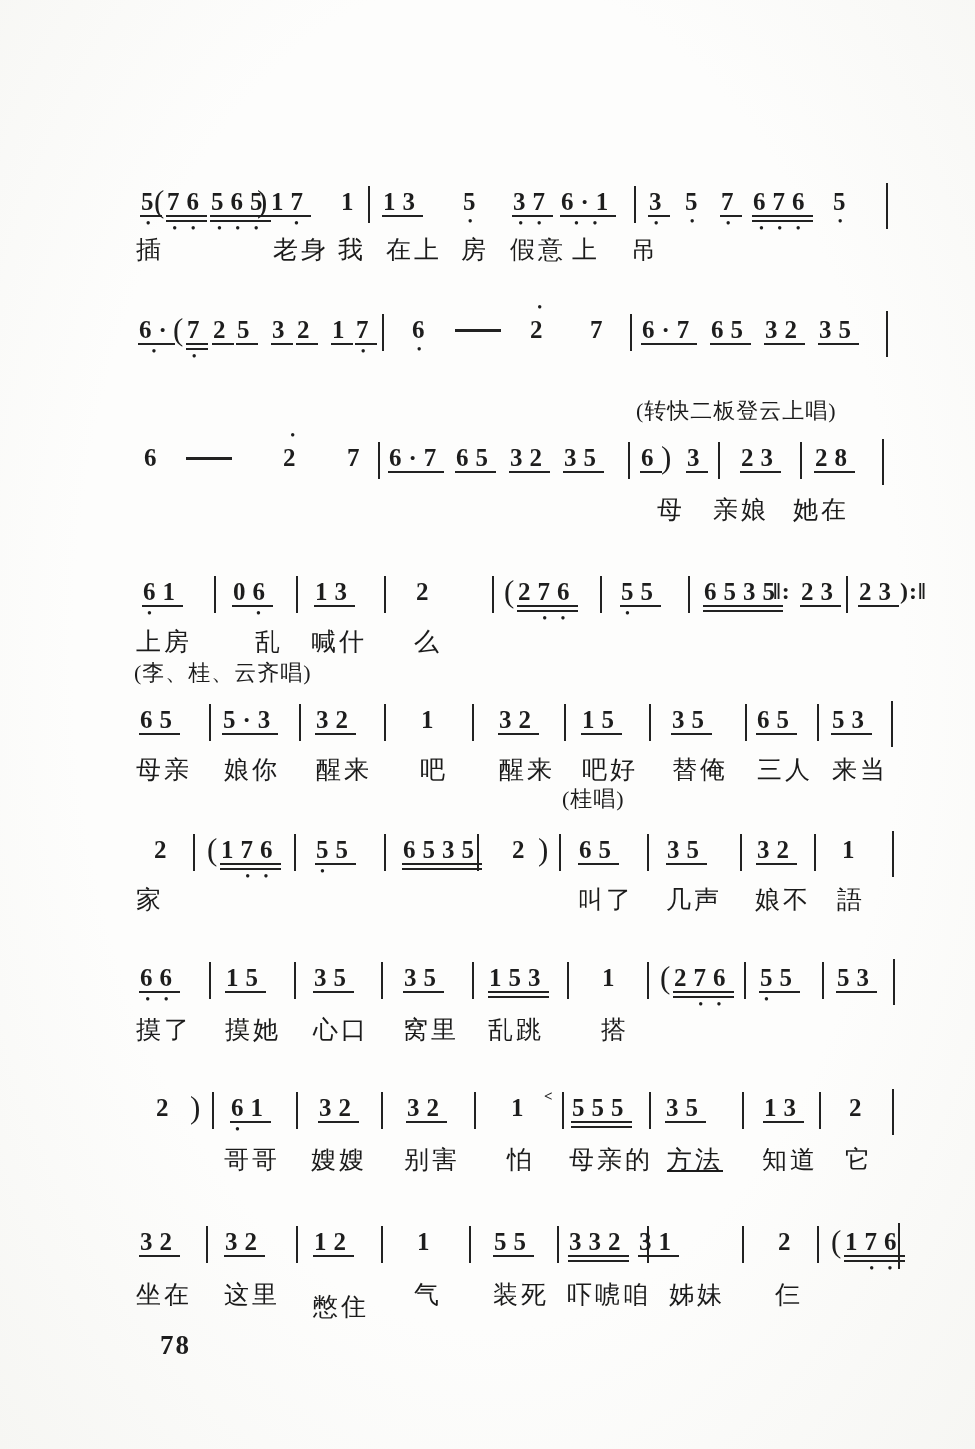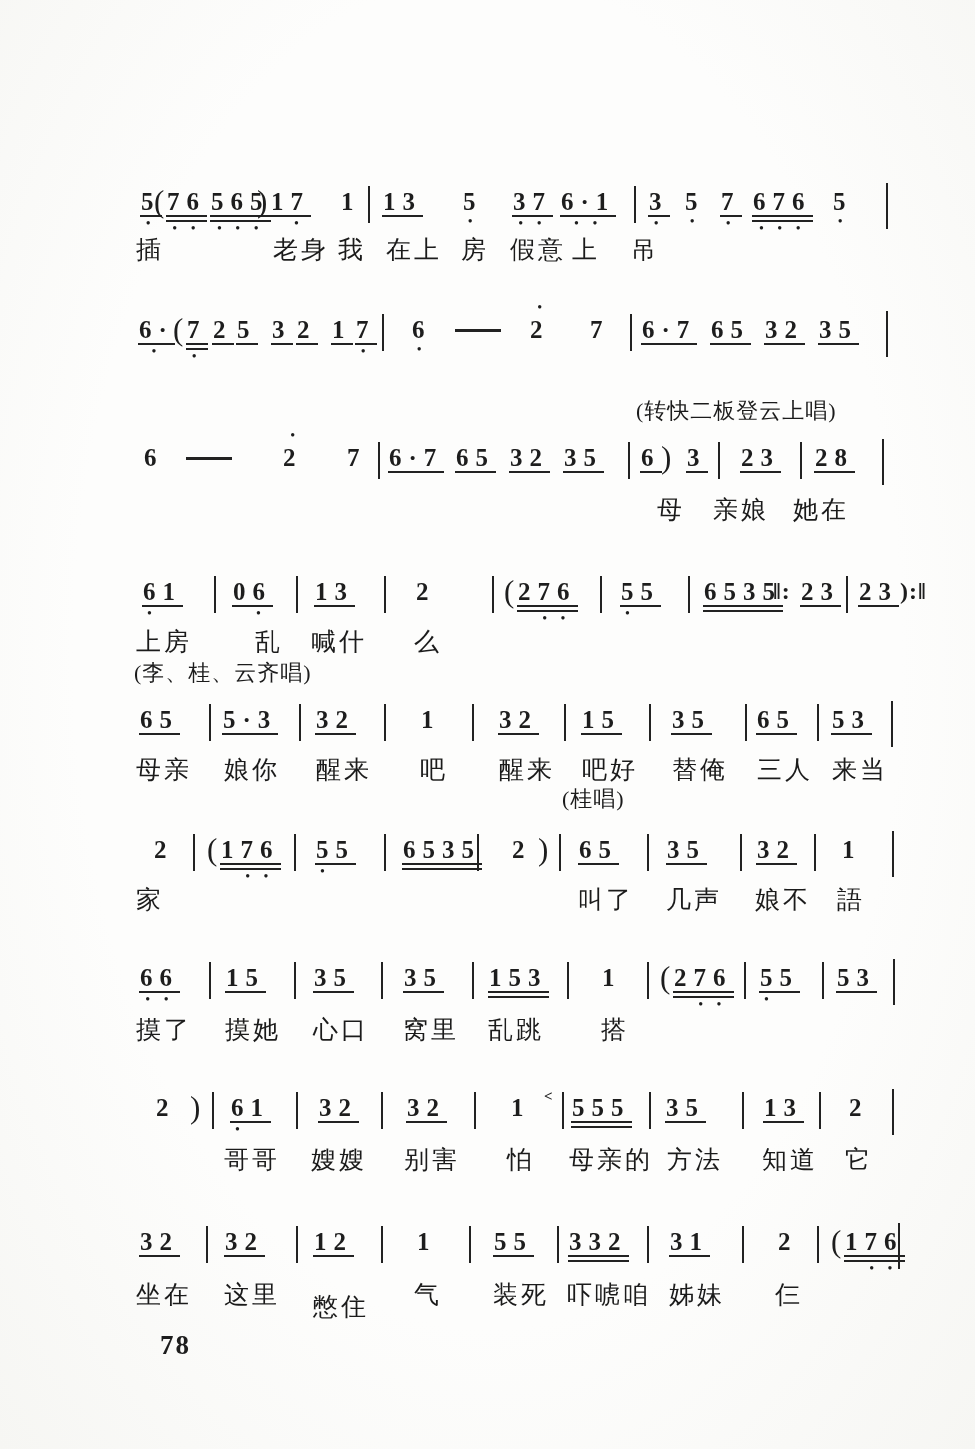--- a/index.html
+++ b/index.html
@@ -257,36 +257,36 @@
       <div class="bar" style="left: 742px; top: 1092px;"></div>
       <div class="tok" style="left: 763px; top: 1094px;"><span class="nt u1">13</span></div>
       <div class="bar" style="left: 819px; top: 1092px;"></div>
       <div class="tok" style="left: 848px; top: 1094px;"><span class="nt">2</span></div>
       <div class="bar tall" style="left: 892px; top: 1089px;"></div>
       <div class="ly" style="left: 224px; top: 1146px;">哥哥</div>
       <div class="ly" style="left: 311px; top: 1146px;">嫂嫂</div>
       <div class="ly" style="left: 404px; top: 1146px;">别害</div>
       <div class="ly" style="left: 507px; top: 1146px;">怕</div>
       <div class="ly" style="left: 569px; top: 1146px;">母亲的</div>
-      <div class="ly" style="left: 667px; top: 1146px;">方法</div>
+      <div class="ly" style="left: 667px; top: 1146px; text-decoration: underline;">方法</div>
       <div class="ly" style="left: 762px; top: 1146px;">知道</div>
       <div class="ly" style="left: 845px; top: 1146px;">它</div>
       <div class="tok" style="left: 139px; top: 1228px;"><span class="nt u1">32</span></div>
       <div class="bar" style="left: 206px; top: 1226px;"></div>
       <div class="tok" style="left: 224px; top: 1228px;"><span class="nt u1">32</span></div>
       <div class="bar" style="left: 296px; top: 1226px;"></div>
       <div class="tok" style="left: 313px; top: 1228px;"><span class="nt u1">12</span></div>
       <div class="bar" style="left: 381px; top: 1226px;"></div>
       <div class="tok" style="left: 416px; top: 1228px;"><span class="nt">1</span></div>
       <div class="bar" style="left: 469px; top: 1226px;"></div>
       <div class="tok" style="left: 493px; top: 1228px;"><span class="nt u1">55</span></div>
       <div class="bar" style="left: 557px; top: 1226px;"></div>
       <div class="tok" style="left: 568px; top: 1228px;"><span class="nt u2">332</span></div>
       <div class="bar" style="left: 647px; top: 1226px;"></div>
-      <div class="tok" style="left: 669px; top: 1228px; text-decoration: underline;"><span class="nt u1">31</span></div>
+      <div class="tok" style="left: 638px; top: 1228px; text-decoration: underline;"><span class="nt u1">31</span></div>
       <div class="bar" style="left: 742px; top: 1226px;"></div>
       <div class="tok" style="left: 777px; top: 1228px;"><span class="nt">2</span></div>
       <div class="bar" style="left: 817px; top: 1226px;"></div>
       <div class="tok" style="left: 830px; top: 1228px;"><span class="nt paren">(</span></div>
       <div class="tok" style="left: 844px; top: 1228px;"><span class="nt u2">176</span><div class="db r">• •</div></div>
       <div class="bar tall" style="left: 898px; top: 1223px;"></div>
       <div class="ly" style="left: 136px; top: 1281px;">坐在</div>
       <div class="ly" style="left: 224px; top: 1281px;">这里</div>
       <div class="ly" style="left: 313px; top: 1281px; margin-top: 12px;">憋住</div>
       <div class="ly" style="left: 414px; top: 1281px;">气</div>

